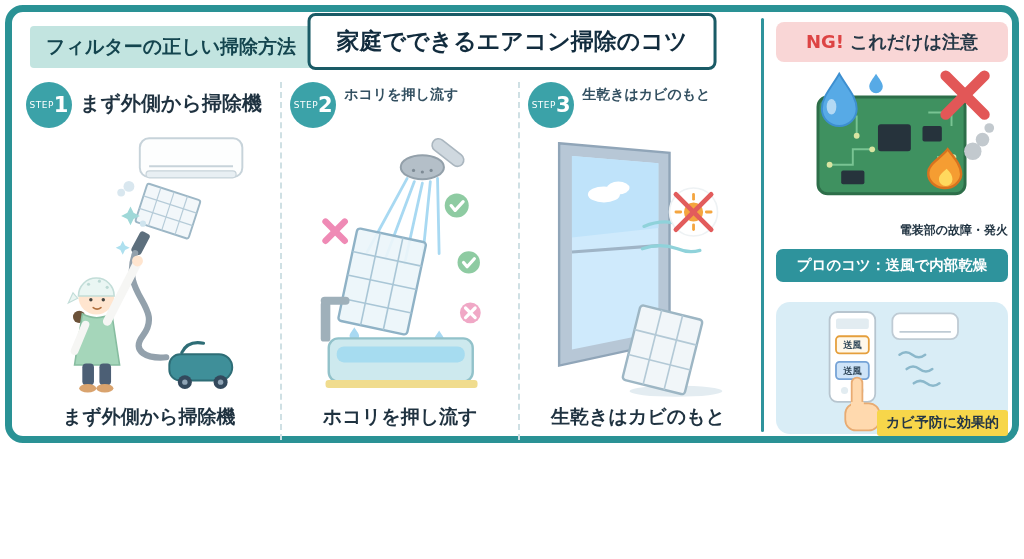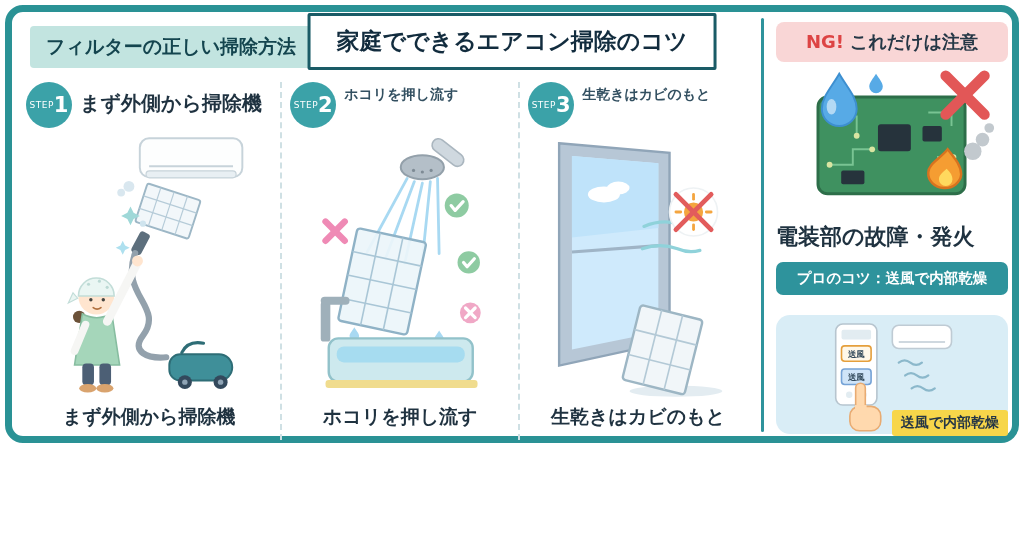--- a/index.html
+++ b/index.html
@@ -4,21 +4,21 @@
 <style>
   html,body{margin:0;padding:0;background:#ffffff;}
   body{font-family:"DejaVu Sans","Liberation Sans",sans-serif;color:#1f3240;}
   .page{position:relative;width:1024px;height:448px;overflow:hidden;background:#ffffff;}
   .frame{position:absolute;inset:5px;border:7px solid #2a9295;border-radius:18px;pointer-events:none;}
 
   
   .left-label{position:absolute;left:30px;top:26px;background:#c2e4e0;color:#14454f;
     font-weight:bold;font-size:19px;padding:8px 16px;border-radius:4px;}
   .title-box{position:absolute;left:50%;top:13px;transform:translateX(-50%);
-    background:#ffffff;border:3px solid #1a5b66;border-radius:2px;
+    background:#ffffff;border:3px solid #1a5b66;border-radius:8px;
     font-weight:bold;font-size:23px;color:#122c3e;padding:10px 26px;white-space:nowrap;}
 
   
   .steps{position:absolute;left:18px;right:268px;top:82px;bottom:8px;display:flex;}
   .step{display:flex;flex-direction:column;padding:0 8px;min-width:0;}
   .step1{flex:1.12;} .step2{flex:1;} .step3{flex:1;}
   .step + .step{border-left:2px dashed #cfe0e4;}
   .step-head{display:flex;gap:8px;align-items:flex-start;}
   .badge{width:46px;height:46px;border-radius:50%;background:#3ba2a8;color:#ffffff;
     display:flex;flex-direction:row;align-items:center;justify-content:center;line-height:1;flex:0 0 auto;}
@@ -32,21 +32,21 @@
   .caption{margin:4px 0 10px 0;text-align:center;font-weight:bold;font-size:19px;color:#1f3240;white-space:nowrap;}
 
   
   .divider{position:absolute;top:18px;bottom:16px;right:260px;width:3px;background:#2e939c;border-radius:2px;}
   .panel{position:absolute;top:22px;right:16px;width:232px;bottom:14px;display:flex;flex-direction:column;}
   .ng-header{background:#f9d6d6;border-radius:8px;padding:8px 6px;text-align:center;
     font-weight:bold;font-size:18px;color:#253746;white-space:nowrap;}
   .ng-header .ng{color:#dd4444;margin-right:6px;}
   .ng-illus{height:150px;margin-top:6px;}
   .ng-illus svg{width:100%;height:100%;}
-  .ng-caption{margin:4px 0 10px 0;text-align:left;font-weight:bold;font-size:22px;color:#1f3240;white-space:nowrap;}
+  .ng-caption{margin:4px 0 10px 0;text-align:right;font-weight:bold;font-size:12px;color:#1f3240;white-space:nowrap;}
   .pro-header{background:#2e939c;color:#ffffff;border-radius:7px;padding:7px 0;text-align:center;
     font-weight:bold;font-size:14.5px;white-space:nowrap;}
   .pro-box{margin-top:20px;background:#d9edf6;border-radius:14px;flex:1;position:relative;overflow:hidden;}
   .pro-box svg{width:100%;height:100%;}
   .pro-caption{position:absolute;right:0;bottom:-2px;background:#f7d64a;color:#253746;
     font-weight:bold;font-size:14px;padding:4px 9px;border-radius:3px;white-space:nowrap;}
 </style>
 </head>
 <body>
 
@@ -327,15 +327,15 @@
           <path d="M128 94 q9 -7 18 0 t18 0"></path>
           <path d="M138 114 q9 -7 18 0 t18 0"></path>
         </g>
         <g>
           <rect x="51" y="106" width="15" height="48" rx="7.5" fill="#ffd9ae" stroke="#e8ab72" stroke-width="2.5"></rect>
           <rect x="42" y="142" width="48" height="38" rx="15" fill="#ffd9ae" stroke="#e8ab72" stroke-width="2.5"></rect>
           <rect x="50" y="140" width="18" height="14" fill="#ffd9ae"></rect>
         </g>
       </svg>
     </div>
-    <div class="pro-caption">送風で内部乾燥</div>
+    <div class="pro-caption">カビ予防に効果的</div>
   </aside>
 </div>
 
 </body></html>

